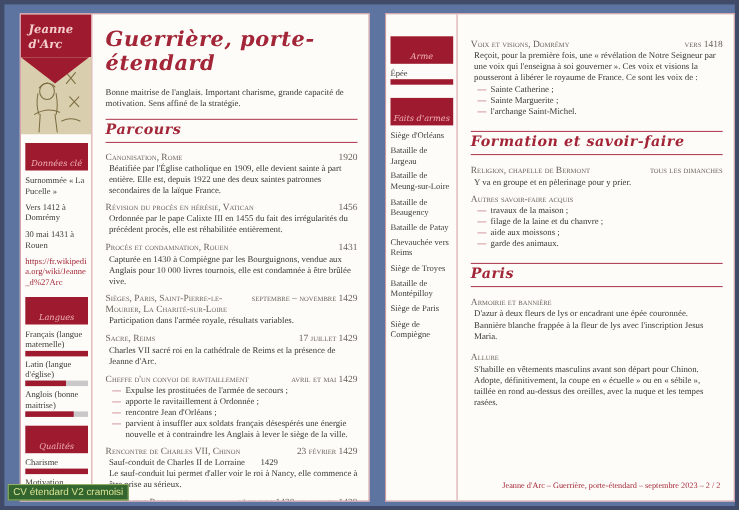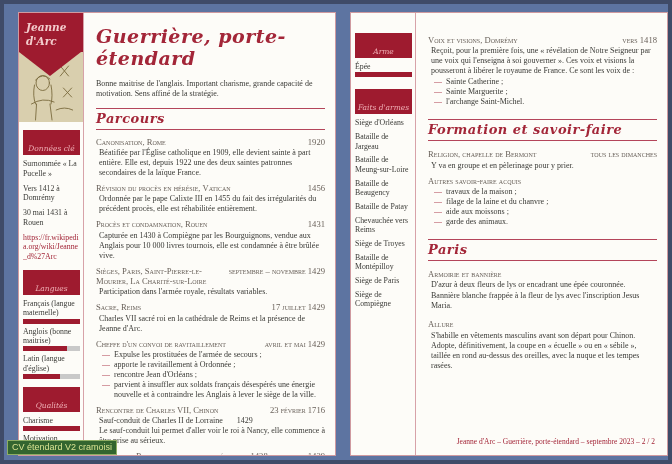--- a/index.html
+++ b/index.html
@@ -93,29 +93,29 @@
       <a>https://fr.wikipedia.org/wiki/Jeanne_d%27Arc</a>
 
       <div class="banner">Langues</div>
       <div class="skill">
         <div class="skill-label">Français (langue maternelle)</div>
         <div class="bar">
             <div class="fill" style="width: 100%;"></div>
           </div>
       </div>
       <div class="skill">
+        <div class="skill-label">Latin (langue d'église)</div>
+        <div class="bar">
+            <div class="fill" style="width: 65%;"></div>
+          </div>
+      </div>
+      <div class="skill">
         <div class="skill-label">Anglois (bonne maitrise)</div>
         <div class="bar">
             <div class="fill" style="width: 78%;"></div>
-          </div>
-      </div>
-      <div class="skill">
-        <div class="skill-label">Latin (langue d'église)</div>
-        <div class="bar">
-            <div class="fill" style="width: 65%;"></div>
           </div>
       </div>
 
       <div class="banner">Qualités</div>
       <div class="skill">
         <div class="skill-label">Charisme</div>
         <div class="bar">
             <div class="fill" style="width: 100%;"></div>
           </div>
       </div>
@@ -187,21 +187,21 @@
         <ul class="bullets">
           <li>Expulse les prostituées de l'armée de secours ;</li>
           <li>apporte le ravitaillement à Ordonnée ;</li>
           <li>rencontre Jean d'Orléans ;</li>
           <li>parvient à insuffler aux soldats français désespérés une énergie nouvelle et à contraindre les Anglais à lever le siège de la ville.</li>
         </ul>
       </div>
       <div class="entry">
         <div class="entry-head">
             <span class="entry-title">Rencontre de Charles VII, Chinon</span>
-            <span class="entry-date">23 février 1716</span>
+            <span class="entry-date">23 février 1429</span>
           </div>
         <div class="subline">
             <span>Sauf-conduit de Charles II de Lorraine</span>
             <span>1429</span>
           </div>
         <div class="entry-desc">Le sauf-conduit lui permet d'aller voir le roi à Nancy, elle commence à être prise au sérieux.</div>
       </div>
       <div class="entry">
         <div class="entry-head">
             <span class="entry-title">Rencontre Robert de Baudricourt, Vaucouleurs</span>

